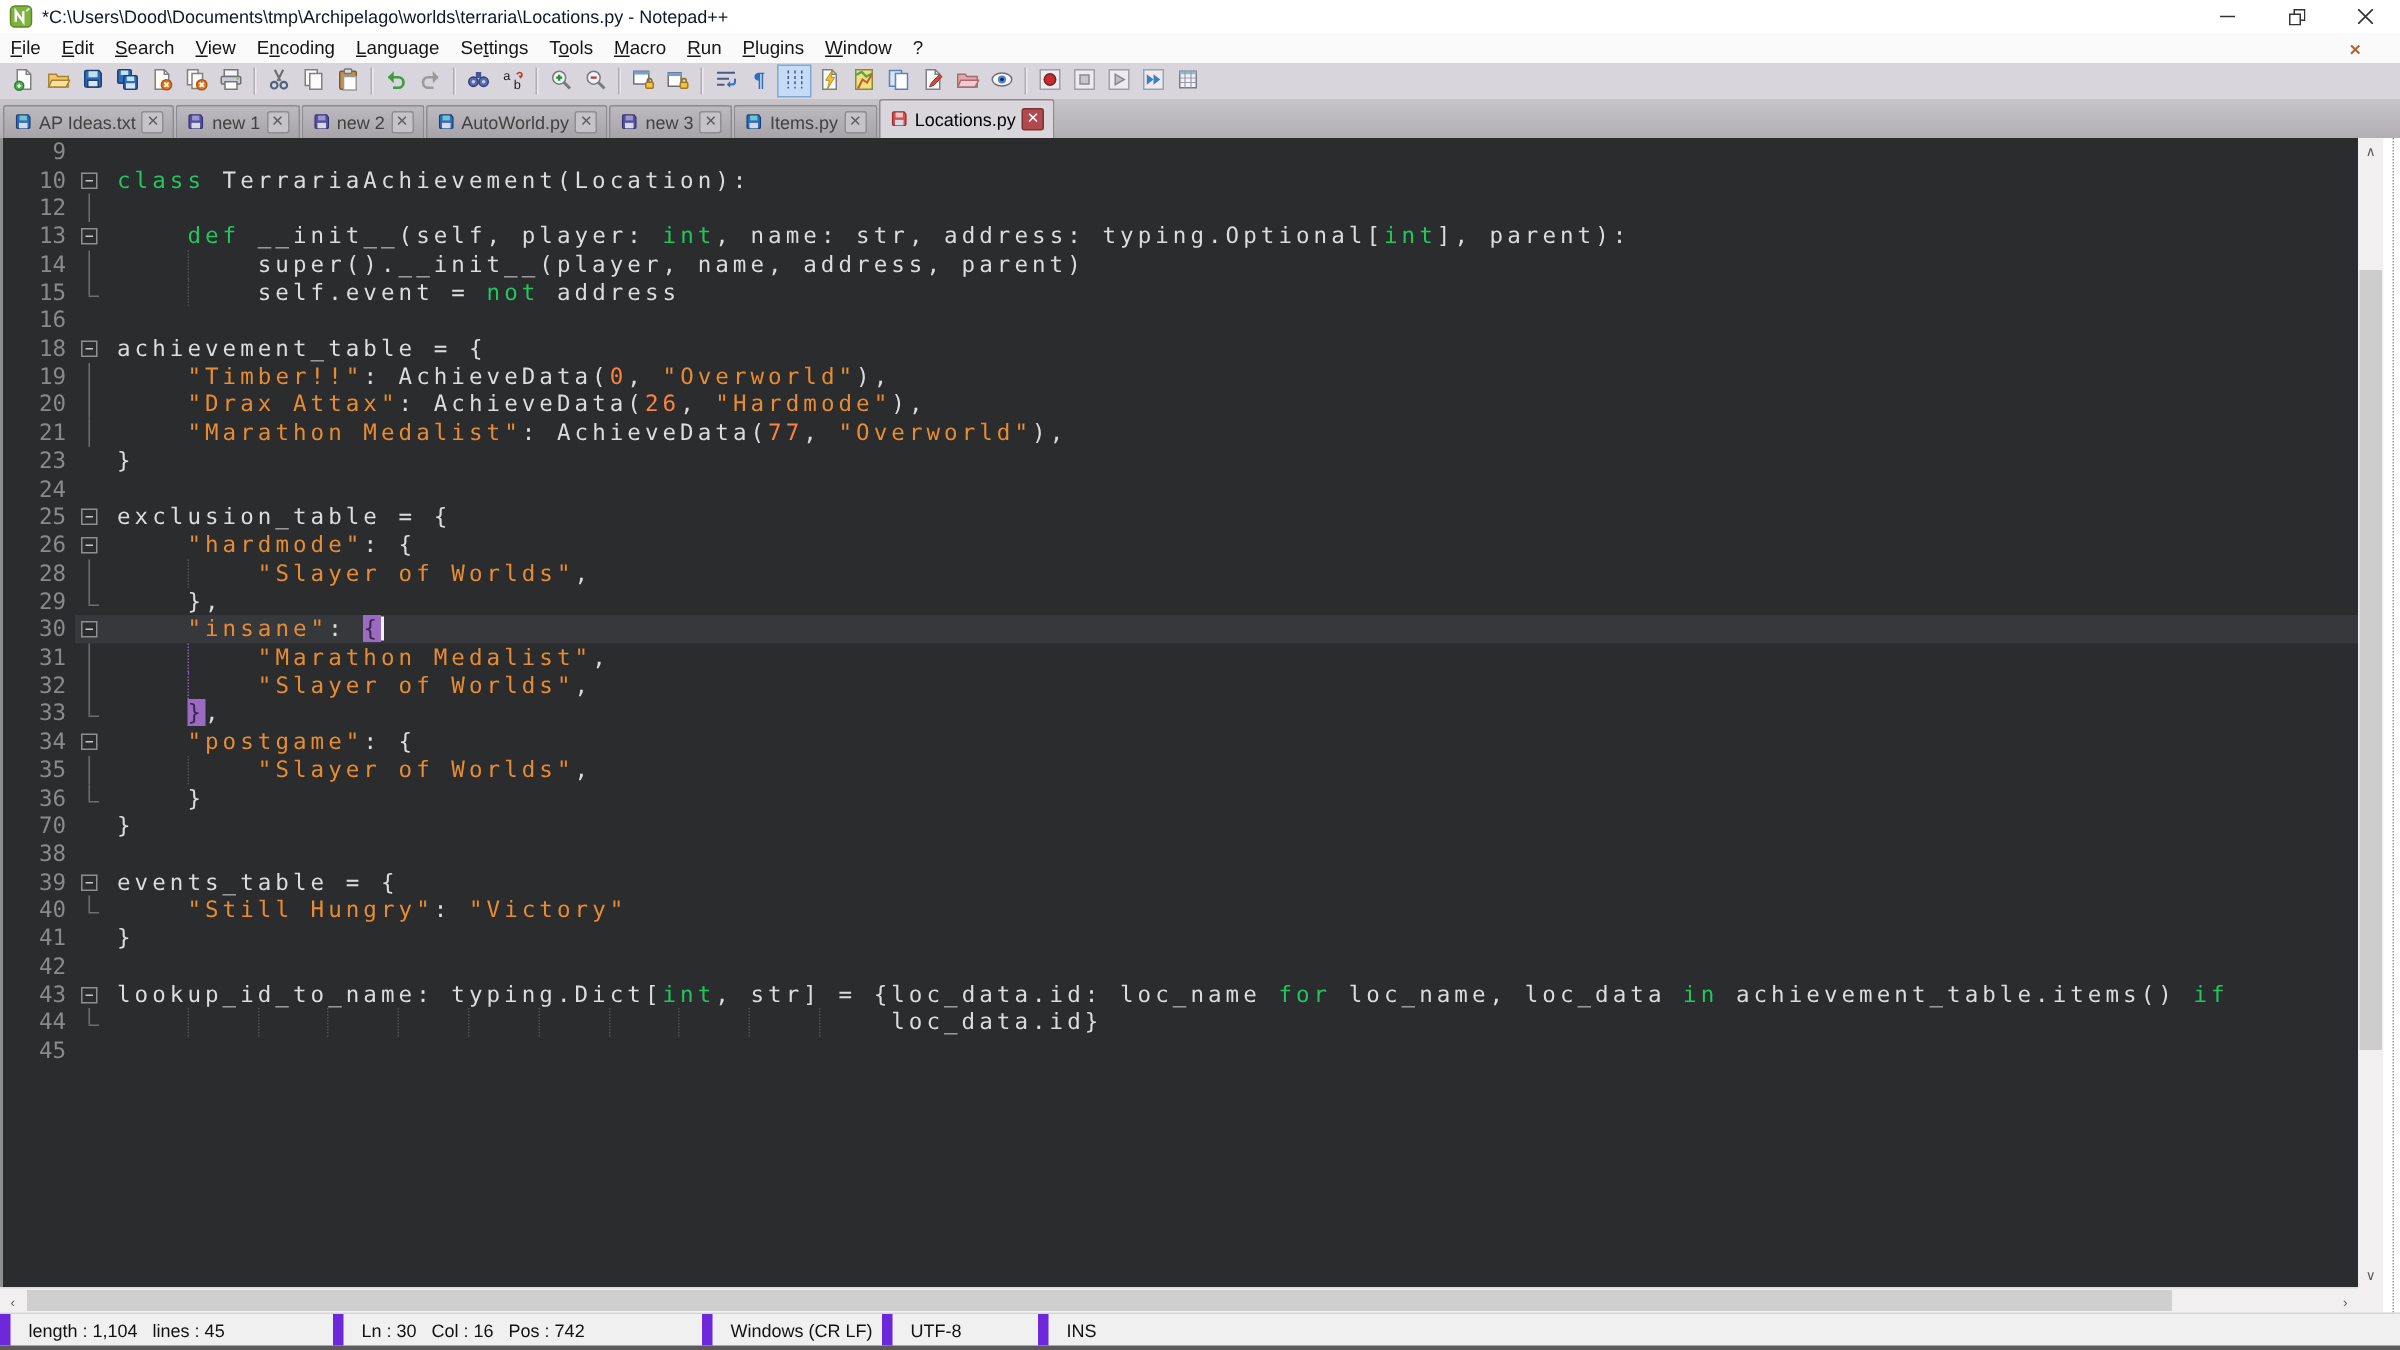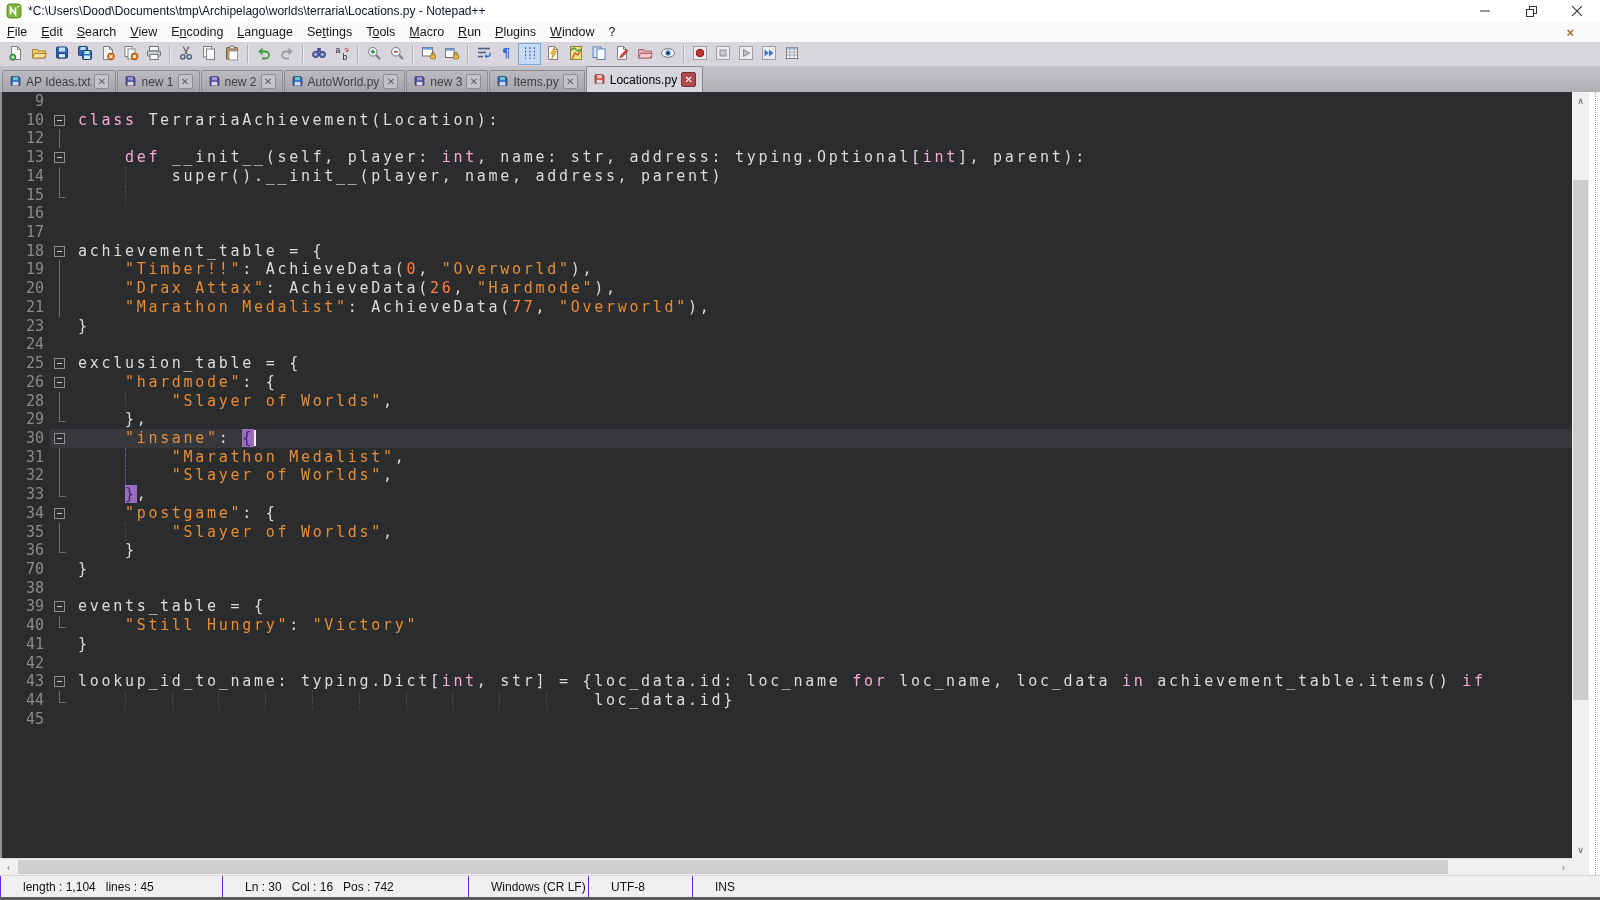--- a/index.html
+++ b/index.html
@@ -55,21 +55,21 @@
   .fm.box::before{content:"";position:absolute;left:2px;top:4px;width:9px;height:9px;
                   border:1px solid #8f8f8f;background:#2a2c2d;}
   .fm.box::after{content:"";position:absolute;left:5px;top:9px;width:5px;height:1px;background:#c8c8c8;}
   .fm.line::before{content:"";position:absolute;left:7px;top:0;bottom:0;width:1px;background:#6f6f6f;}
   .fm.end::before{content:"";position:absolute;left:7px;top:0;height:11px;width:1px;background:#6f6f6f;}
   .fm.end::after{content:"";position:absolute;left:7px;top:11px;width:7px;height:1px;background:#6f6f6f;}
   .guide{position:absolute;top:0;bottom:0;width:0;border-left:1px dotted #4e5154;z-index:1;}
   .guide.p{border-left-color:#8b5fb0;}
   .txt{position:absolute;left:78px;top:0;white-space:pre;z-index:3;color:#dcdcdc;
        font-family:"DejaVu Sans Mono",monospace;font-size:15px;line-height:18.72px;letter-spacing:2.7px;}
-  .tk-k{color:#f9a8d4;}
+  .tk-k{color:#22c55e;}
   .tk-s{color:#e78c35;}
   .tk-n{color:#ff8040;}
   .tk-b{background:#9b6bc4;color:#3a2750;}
   #caret{position:absolute;top:1px;width:2px;height:16px;background:#f2f2f2;z-index:4;}
 
   
   #vscroll{position:absolute;left:1572px;top:92px;width:17px;height:766px;background:#f1eff0;}
   .sarrow{position:absolute;width:17px;height:17px;display:flex;align-items:center;
           justify-content:center;color:#5a5a5a;font-size:9px;}
   #vthumb{position:absolute;left:1px;top:88px;width:15px;height:520px;background:#cdcdcd;}
@@ -77,22 +77,22 @@
            border-top:1px solid #dcdcdc;box-sizing:border-box;}
   #hthumb{position:absolute;left:18px;top:1px;width:1430px;height:14px;background:#cfcfcf;}
   #scroll-corner{position:absolute;left:1572px;top:858px;width:17px;height:17px;background:#f1eff0;}
   #right-margin{position:absolute;left:1589px;top:92px;width:11px;height:783px;background:#ffffff;}
   #right-margin::after{content:"";position:absolute;left:6px;top:0;bottom:0;border-left:1px dotted #9a9a9a;}
 
   
   #statusbar{position:absolute;left:0;top:875px;width:1600px;height:22px;background:#f0f0f0;
              border-top:1px solid #d5d5d5;display:flex;align-items:center;font-size:12px;
              color:#111;box-sizing:border-box;}
-  .ss{border-left:1px solid #6d28d9;height:100%;display:flex;align-items:center;
-      padding-left:22px;box-sizing:border-box;white-space:pre;}
+  .ss{border-left:7px solid #6d28d9;height:100%;display:flex;align-items:center;
+      padding-left:12px;box-sizing:border-box;white-space:pre;}
   #ss-doctype{flex:1;border-left:none;padding-left:8px;}
   #ss-len{width:222px;}
   #ss-pos{width:246px;}
   #ss-eol{width:120px;}
   #ss-enc{width:104px;}
   #ss-ins{width:106px;}
   #bottom-edge{position:absolute;left:0;top:897px;width:1600px;height:3px;background:#5b5b5b;}
 </style>
 </head>
 <body>
@@ -479,28 +479,24 @@
     <div class="row">
       <div class="guide" style="left: 124.806px;"></div>
       <span class="ln">14</span>
       <div class="fm line"></div>
       <div class="txt"><span class="tk-d">        super().__init__(player, name, address, parent)</span></div>
     </div>
     <div class="row">
       <div class="guide" style="left: 124.806px;"></div>
       <span class="ln">15</span>
       <div class="fm end"></div>
+      <div class="txt"><span class="tk-d">        self.event = </span><span class="tk-k">not</span><span class="tk-d"> address</span></div>
     </div>
     <div class="row">
       <span class="ln">16</span>
-      <div class="fm"></div>
-      <div class="txt"></div>
-    </div>
-    <div class="row">
-      <span class="ln">17</span>
       <div class="fm"></div>
       <div class="txt"></div>
     </div>
     <div class="row">
       <span class="ln">18</span>
       <div class="fm box"></div>
       <div class="txt"><span class="tk-d">achievement_table = {</span></div>
     </div>
     <div class="row">
       <span class="ln">19</span>

